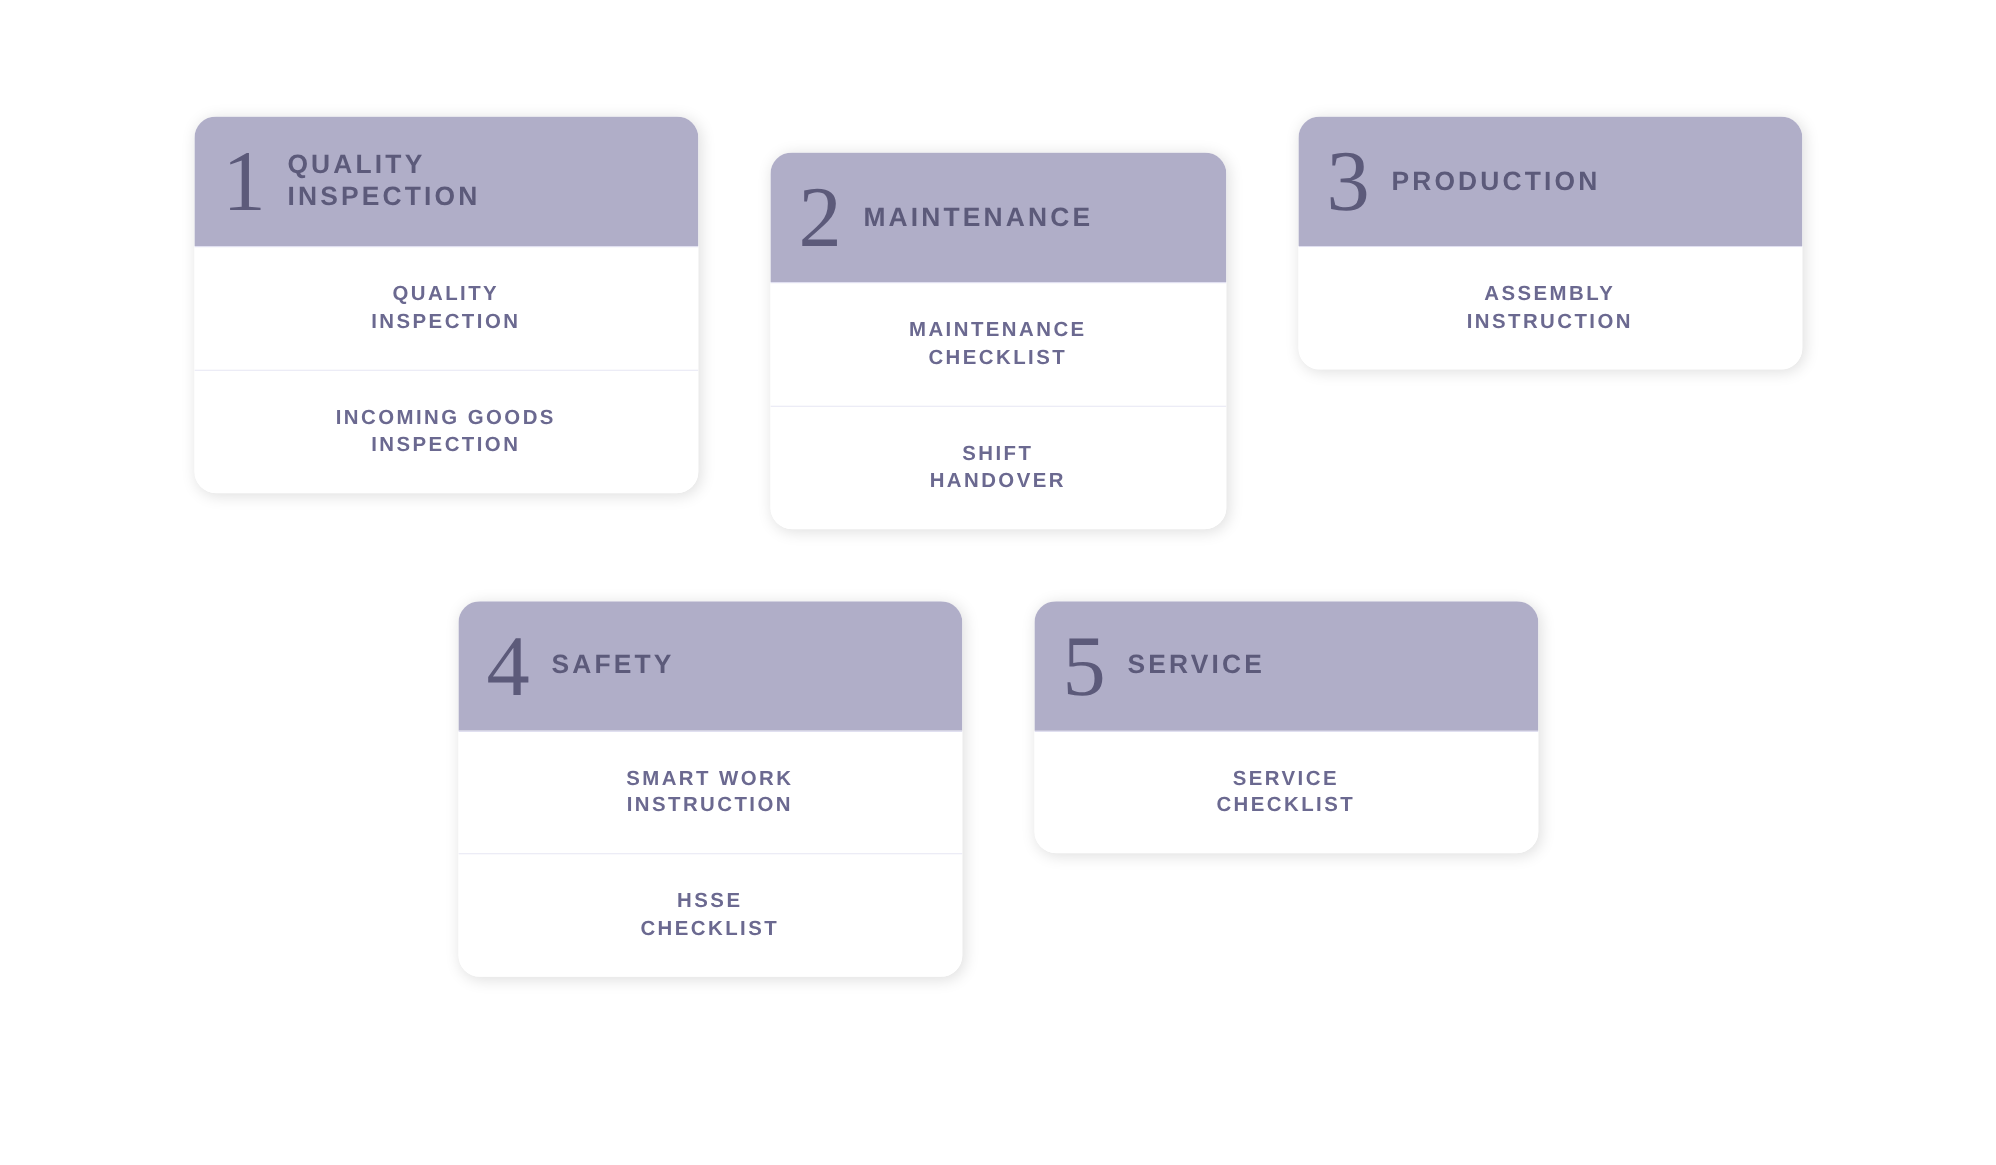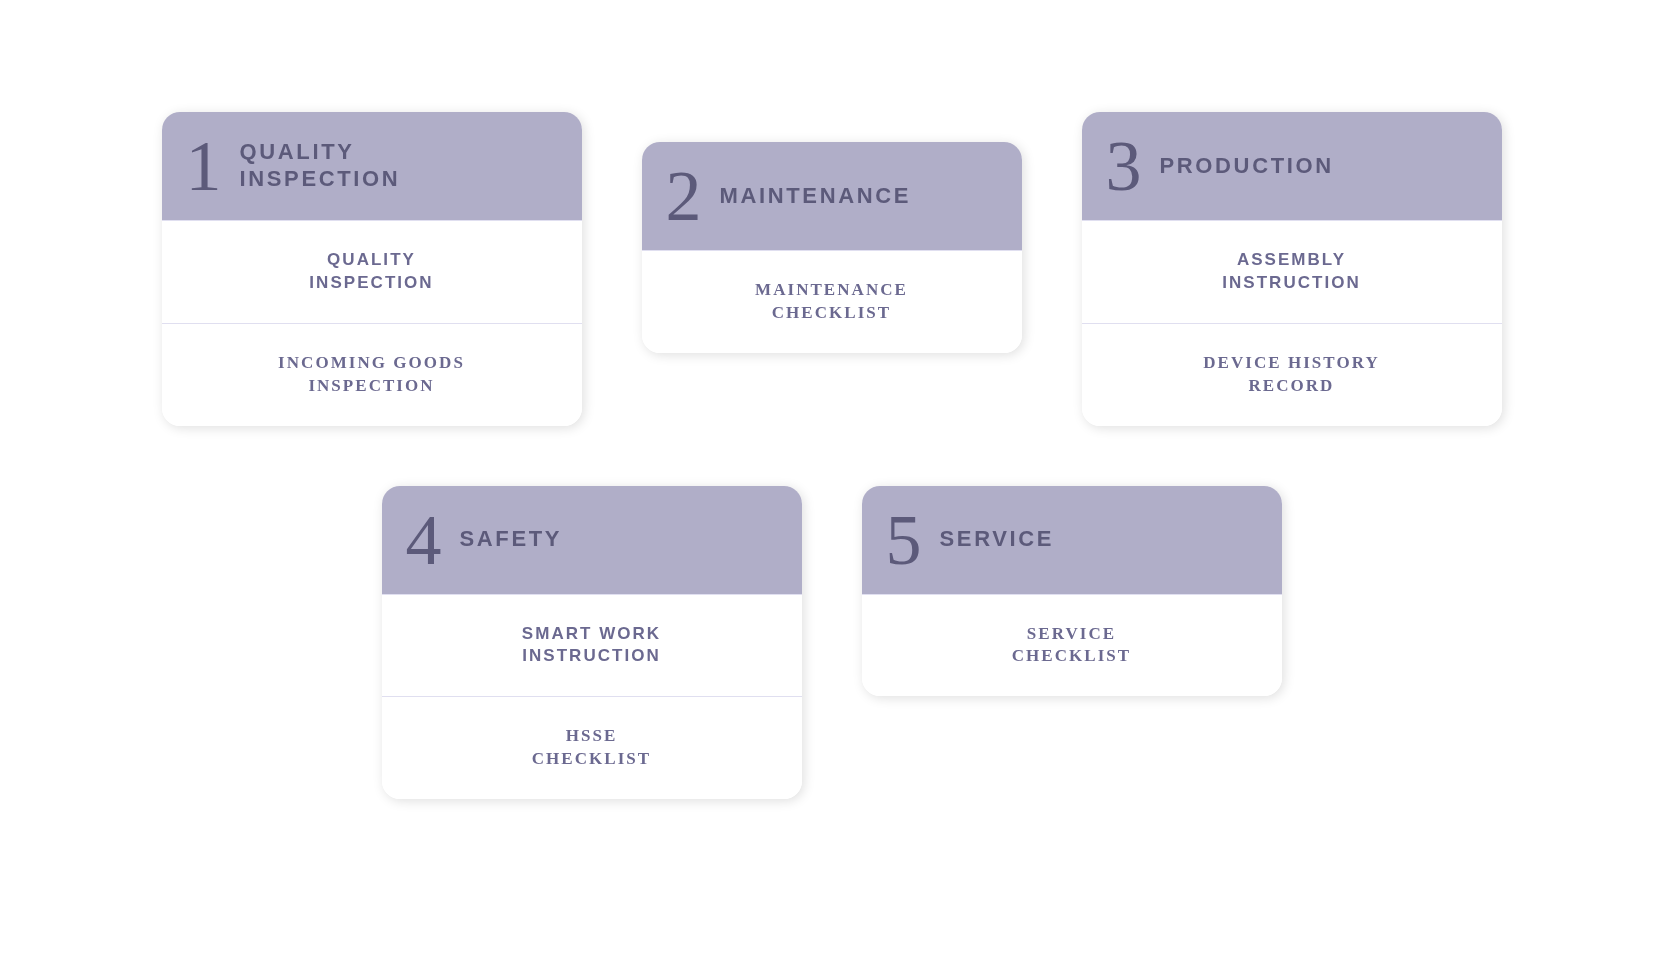--- a/index.html
+++ b/index.html
@@ -89,21 +89,20 @@
       text-transform: uppercase;
       line-height: 1.35;
       min-height: 90px;
       display: flex;
       align-items: center;
       justify-content: center;
     }
 
     .card-item:last-child {
       border-radius: 0 0 14px 14px;
-      font-family: Liberation Serif, serif;
     }
 
     
     .card-center-top {
       margin-top: 30px;
     }
   </style>
 </head>
 <body>
 
@@ -119,29 +118,29 @@
       <div class="card-item">QUALITY<br>INSPECTION</div>
       <div class="card-item">INCOMING GOODS<br>INSPECTION</div>
     </div>
 
     <div class="card card-narrow card-center-top">
       <div class="card-header">
         <span class="card-header-number">2</span>
         <span class="card-header-title">MAINTENANCE</span>
       </div>
       <div class="card-item">MAINTENANCE<br>CHECKLIST</div>
+      <div class="card-item">SHIFT<br>HANDOVER</div>
     </div>
 
     <div class="card card-wide">
       <div class="card-header">
         <span class="card-header-number">3</span>
         <span class="card-header-title">PRODUCTION</span>
       </div>
       <div class="card-item">ASSEMBLY<br>INSTRUCTION</div>
-      <div class="card-item">DEVICE HISTORY<br>RECORD</div>
     </div>
 
   </div>
 
   <div class="row row-bottom">
 
     <div class="card card-wide">
       <div class="card-header">
         <span class="card-header-number">4</span>
         <span class="card-header-title">SAFETY</span>

